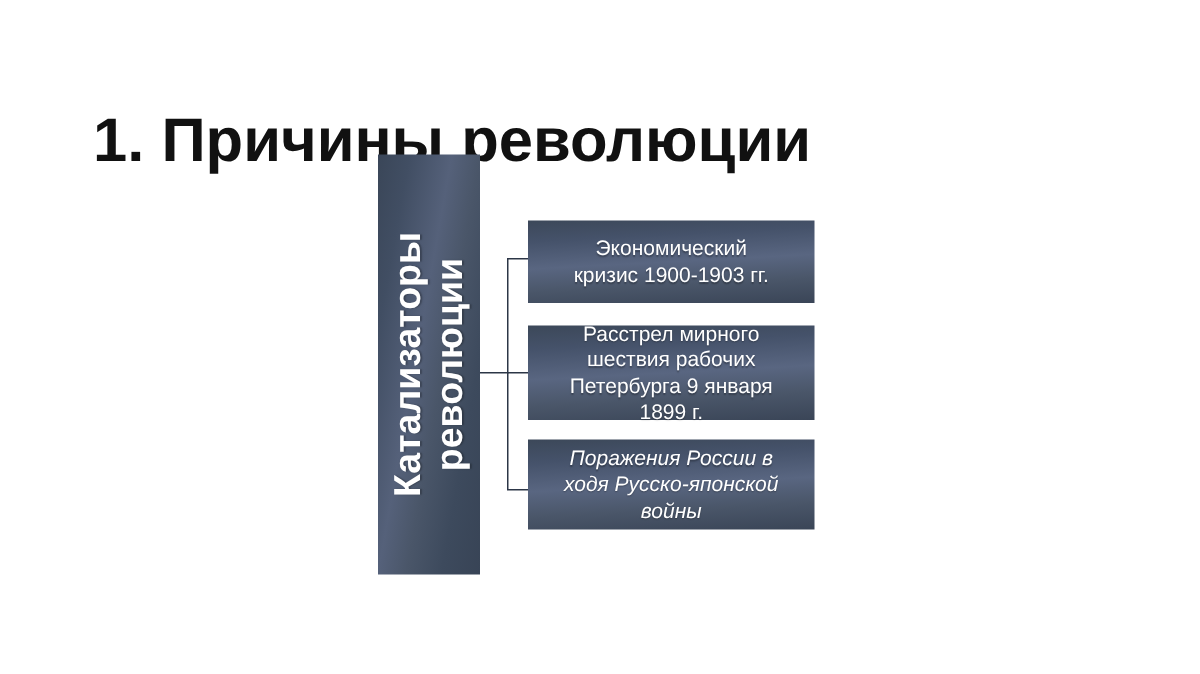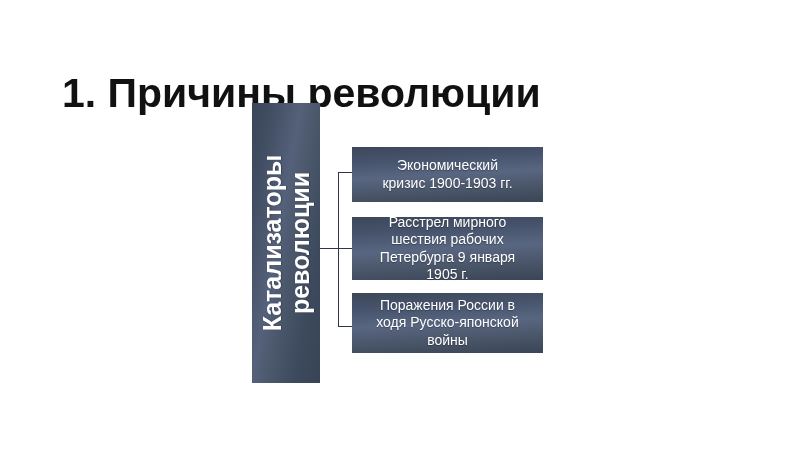--- a/index.html
+++ b/index.html
@@ -118,21 +118,21 @@
   }
   .leaf-text {
     width: 100%;
     padding: 0 16px;
     box-sizing: border-box;
     white-space: pre-line;
   }
 
   #leaf-box-0 { top: 147px; height: 55px; }
   #leaf-box-1 { top: 217px; height: 63px; }
-  #leaf-box-2 { top: 293px; height: 60px; }
+  #leaf-box-2 { top: 293px; height: 60px; font-style: italic; }
 </style>
 </head>
 <body>
 
 <h1 id="slide-title">1. Причины революции</h1>
 
 <div id="diagram">
 
   <div id="root-box">
     <div id="root-box-label">Катализаторы
@@ -147,21 +147,21 @@
 
   <div class="leaf-box" id="leaf-box-0">
     <div class="leaf-text">Экономический
 кризис 1900-1903 гг.</div>
   </div>
 
   <div class="leaf-box" id="leaf-box-1">
     <div class="leaf-text">Расстрел мирного
 шествия рабочих
 Петербурга 9 января
-1905 г.</div>
+1899 г.</div>
   </div>
 
   <div class="leaf-box" id="leaf-box-2">
     <div class="leaf-text">Поражения России в
 ходя Русско-японской
 войны</div>
   </div>
 
 </div>
 

